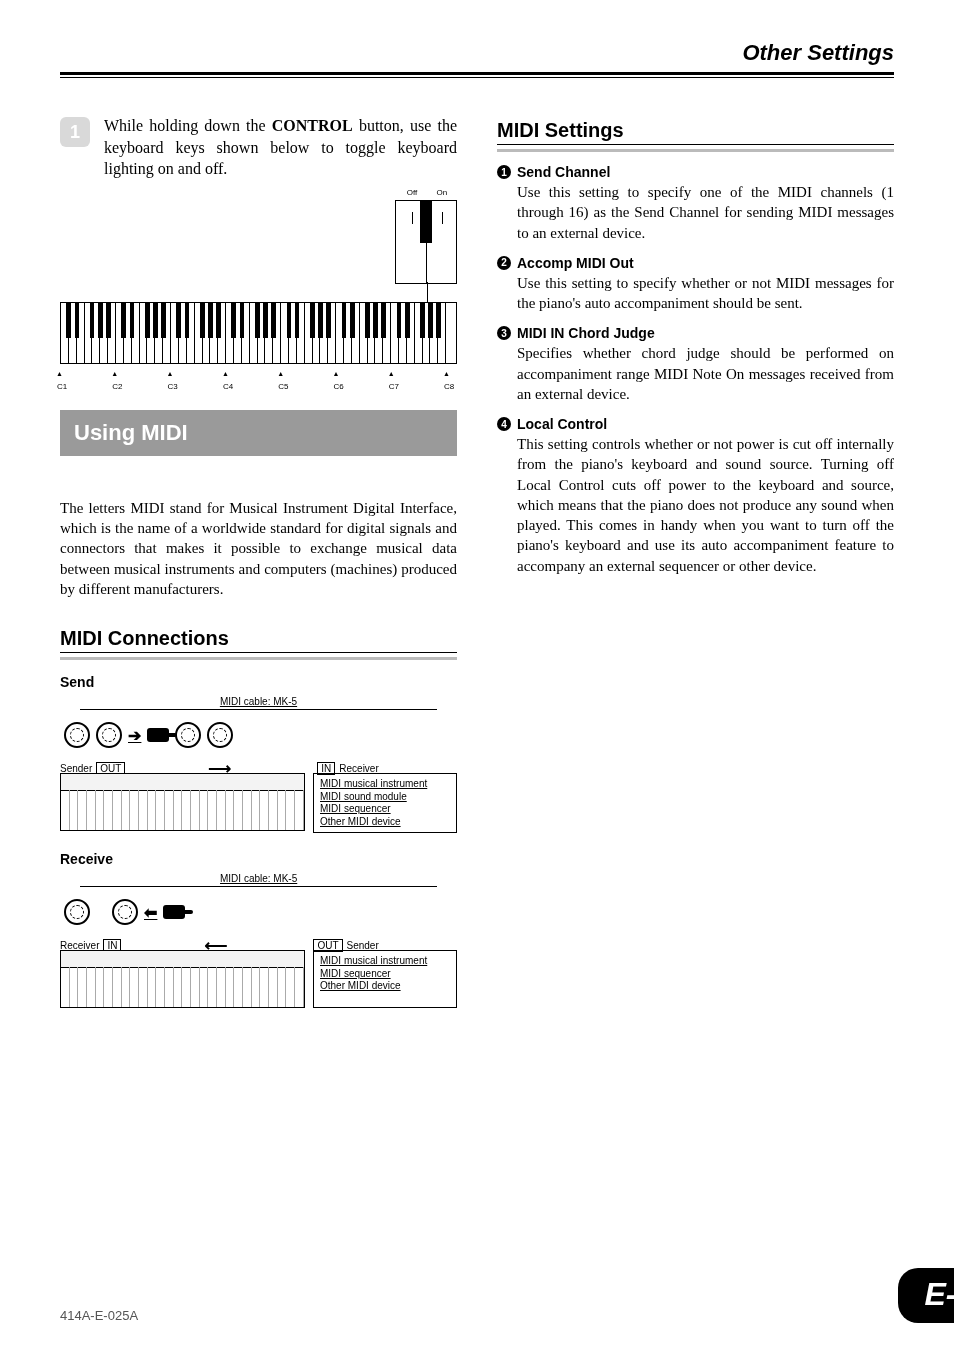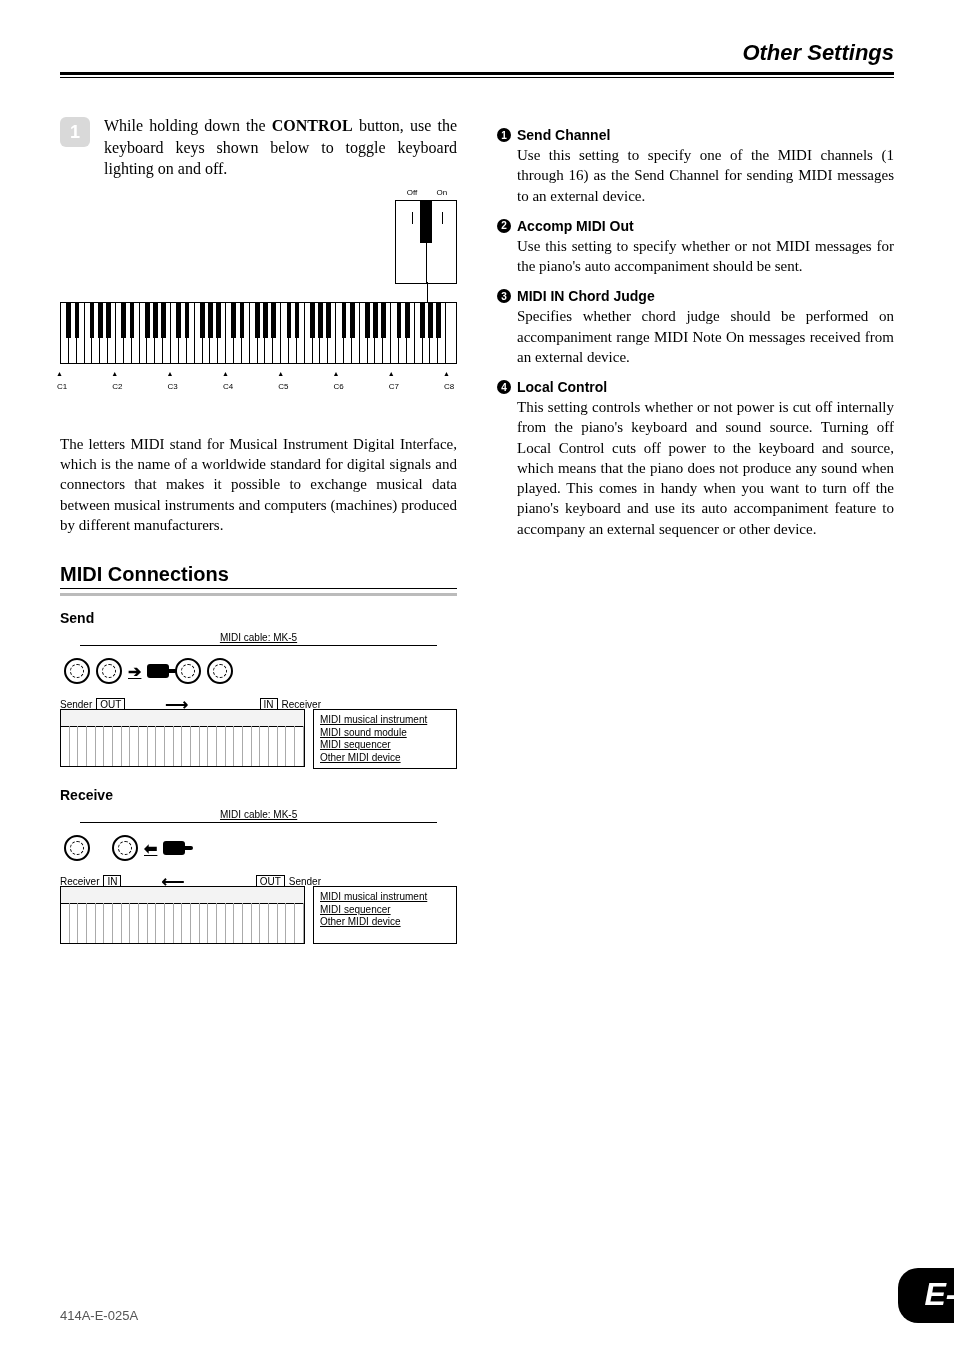--- a/index.html
+++ b/index.html
@@ -335,20 +335,21 @@
     font-size: 10px;
     line-height: 1.25;
     background: #fff;
   }
   .port-labels {
     position: absolute;
     top: -14px;
     left: 0; right: 0;
     display: flex;
     font-size: 10px;
+    gap: 43px;
   }
   .port-labels .lgroup { display:flex; gap:4px; align-items:center; }
   .port-labels .spacer { flex: 1; }
   .port-labels .boxed { border:1px solid #000; padding:0 3px; }
   .diagram-wrap { margin-bottom: 18px; }
   .cable-line {
     border-top: 1px solid #000;
     margin: 0 20px 2px 20px;
   }
 </style>
@@ -527,20 +528,21 @@
             </div>
           <div class="oct-label">
               <span>C7</span>
             </div>
           <div class="oct-label" style="flex:0.18">
               <span>C8</span>
             </div>
         </div>
       </div>
 
+      <div class="banner">Using MIDI</div>
 
       <div style="height:24px"></div>
 
       <div class="body-serif">The letters MIDI stand for Musical Instrument Digital Interface, which is the name of a worldwide standard for digital signals and connectors that makes it possible to exchange musical data between musical instruments and computers (machines) produced by different manufacturers.</div>
 
       <div class="section-h2-wrap inner">
         <div class="section-h2">MIDI Connections</div>
       </div>
 
       <div class="sub-heading">Send</div>
@@ -673,20 +675,23 @@
             <div>MIDI musical instrument</div>
             <div>MIDI sequencer</div>
             <div>Other MIDI device</div>
           </div>
         </div>
       </div>
 
     </div>
 
     <div class="col">
+      <div class="section-h2-wrap">
+        <div class="section-h2">MIDI Settings</div>
+      </div>
 
       <div class="midi-item">
         <div class="midi-title">
           <span class="circ-num">1</span>
           <span>Send Channel</span>
         </div>
         <div class="midi-body">Use this setting to specify one of the MIDI channels (1 through 16) as the Send Channel for sending MIDI messages to an external device.</div>
       </div>
 
       <div class="midi-item">

